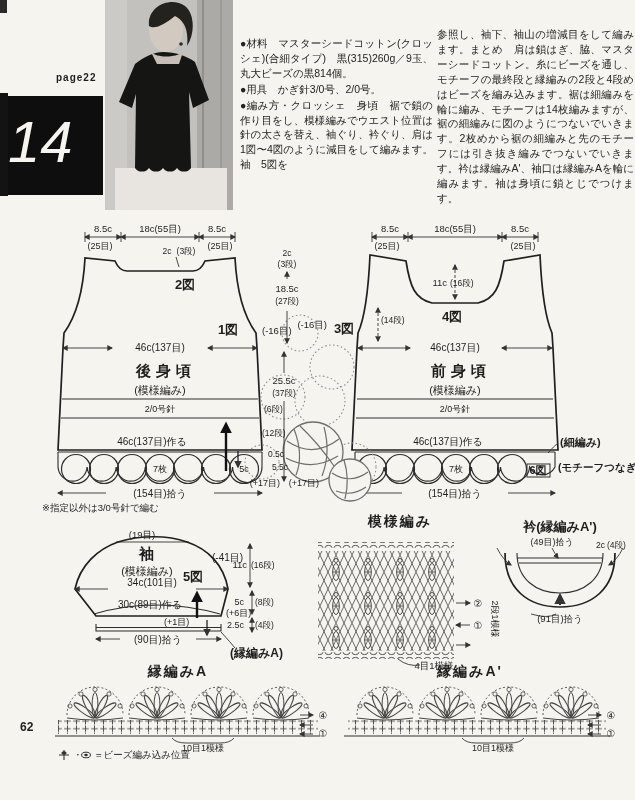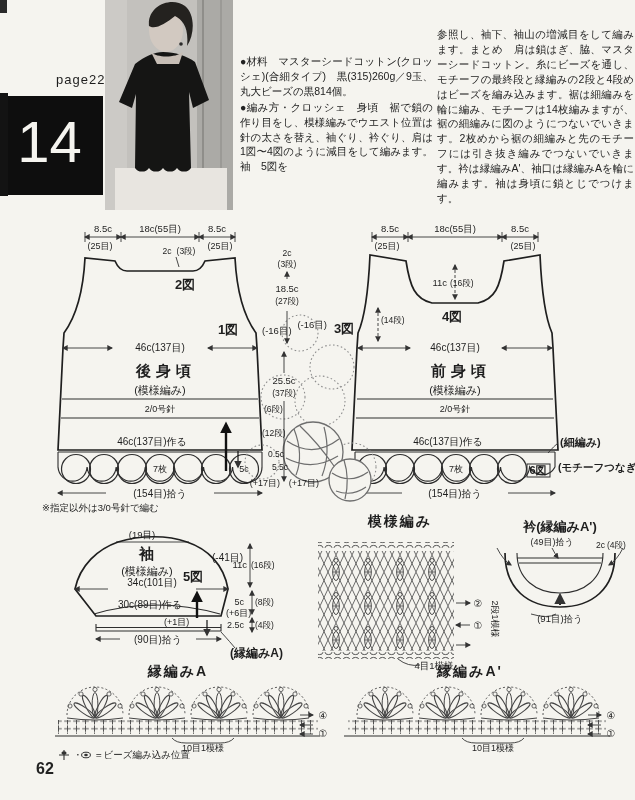--- a/index.html
+++ b/index.html
@@ -1,29 +1,29 @@
 <!DOCTYPE html>
 <html><head>
 <meta charset="utf-8">
 <style>
   html,body{margin:0;padding:0;}
   body{width:635px;height:800px;position:relative;background:#f5f4ef;overflow:hidden;
        font-family:"Liberation Sans","DejaVu Sans",sans-serif;color:#222;}
   .abs{position:absolute;}
   .corner-mark{left:0;top:0;width:7px;height:13px;background:#2a2a2a;}
-  .page-tag{left:56px;top:72px;font-size:13px;font-weight:normal;letter-spacing:1px;color:#1d1d1d;}
+  .page-tag{left:56px;top:72px;font-size:10px;font-weight:bold;letter-spacing:1px;color:#1d1d1d;}
   .left-strip{left:0;top:93px;width:8px;height:103px;background:#131313;}
   .num-box{left:8px;top:96px;width:95px;height:99px;background:#0e0e0e;color:#f5f4ef;
-           font-size:58px;line-height:92px;text-align:center;padding-right:12px;box-sizing:border-box;}
+           font-style:italic;font-size:58px;line-height:92px;text-align:left;padding-right:12px;box-sizing:border-box;}
   .photo{left:105px;top:0;width:128px;height:210px;}
   .col{font-size:10.5px;line-height:1.42;text-align:justify;}
   .col p{margin:0 0 1px 0;}
-  .col1{left:240px;top:54px;width:193px;}
+  .col1{left:240px;top:36px;width:193px;}
   .col2{left:437px;top:27px;width:197px;}
-  .folio{left:20px;top:760px;font-size:16px;font-weight:bold;margin-left:16px;}
+  .folio{left:20px;top:720px;font-size:12px;font-weight:bold;}
   svg text{font-family:"Liberation Sans","DejaVu Sans",sans-serif;fill:#1e1e1e;}
   .t8{font-size:8.5px;} .t9{font-size:9px;} .t95{font-size:9.5px;} .t10{font-size:10px;}
   .t11{font-size:11px;} .fig{font-size:13px;font-weight:bold;}
   .big{font-size:15px;font-weight:bold;letter-spacing:5px;}
   .ttl{font-size:14px;font-weight:bold;letter-spacing:2px;}
   .ln{stroke:#2e2e2e;stroke-width:1.1;fill:none;}
   .ol{stroke:#1f1f1f;stroke-width:1.7;fill:none;}
   .meas{stroke:#333;stroke-width:0.9;fill:none;}
   .dec{stroke:#8f8f8f;stroke-width:1.1;fill:none;stroke-dasharray:1.6,2.4;}
   .ball{stroke:#6e6e6e;stroke-width:1.3;fill:#f5f4ef;}
@@ -48,20 +48,21 @@
   <path fill="#151514" d="M30,64 C40,56 50,52 58,52 C70,52 82,56 90,62 L104,100 L88,108 L84,92 L86,168
            a8,7 0 0 1 -14,0 a8,7 0 0 1 -14,0 a8,7 0 0 1 -14,0 a8,7 0 0 1 -14,0 L31,94 L27,108 L14,102 Z"></path>
   <ellipse cx="61" cy="30" rx="17" ry="22" fill="#d2c9c1"></ellipse>
   <path fill="#24221f" d="M44,26 C42,6 66,-4 80,6 C90,14 90,34 82,46 C84,28 78,20 70,16 C60,24 50,30 44,26 Z"></path>
   <circle cx="76" cy="44" r="1.8" fill="#2b2b2b"></circle>
   <path d="M46,52 C52,58 70,58 78,52 L74,64 L52,64 Z" fill="#c7beb6"></path>
 </svg>
 
 <div class="abs col col1">
   <p>●材料　マスターシードコットン(クロッシェ)(合細タイプ)　黒(315)260g／9玉、丸大ビーズの黒814個。</p>
+  <p>●用具　かぎ針3/0号、2/0号。</p>
   <p>●編み方・クロッシェ　身頃　裾で鎖の作り目をし、模様編みでウエスト位置は針の太さを替え、袖ぐり、衿ぐり、肩は1図〜4図のように減目をして編みます。袖　5図を</p>
 </div>
 <div class="abs col col2">
   <p>参照し、袖下、袖山の増減目をして編みます。まとめ　肩は鎖はぎ、脇、マスターシードコットン。糸にビーズを通し、モチーフの最終段と縁編みの2段と4段めはビーズを編み込みます。裾は細編みを輪に編み、モチーフは14枚編みますが、裾の細編みに図のようにつないでいきます。2枚めから裾の細編みと先のモチーフには引き抜き編みでつないでいきます。衿は縁編みA'、袖口は縁編みAを輪に編みます。袖は身頃に鎖とじでつけます。</p>
 </div>
 
 <svg class="abs" style="left:0;top:215px" width="635" height="585" viewBox="0 0 635 585">
 <defs>
   <marker id="ah" viewBox="0 0 10 10" refX="8" refY="5" markerWidth="6.5" markerHeight="6.5" orient="auto-start-reverse">
     <path d="M0,0 L10,5 L0,10 z" fill="#333"></path>

